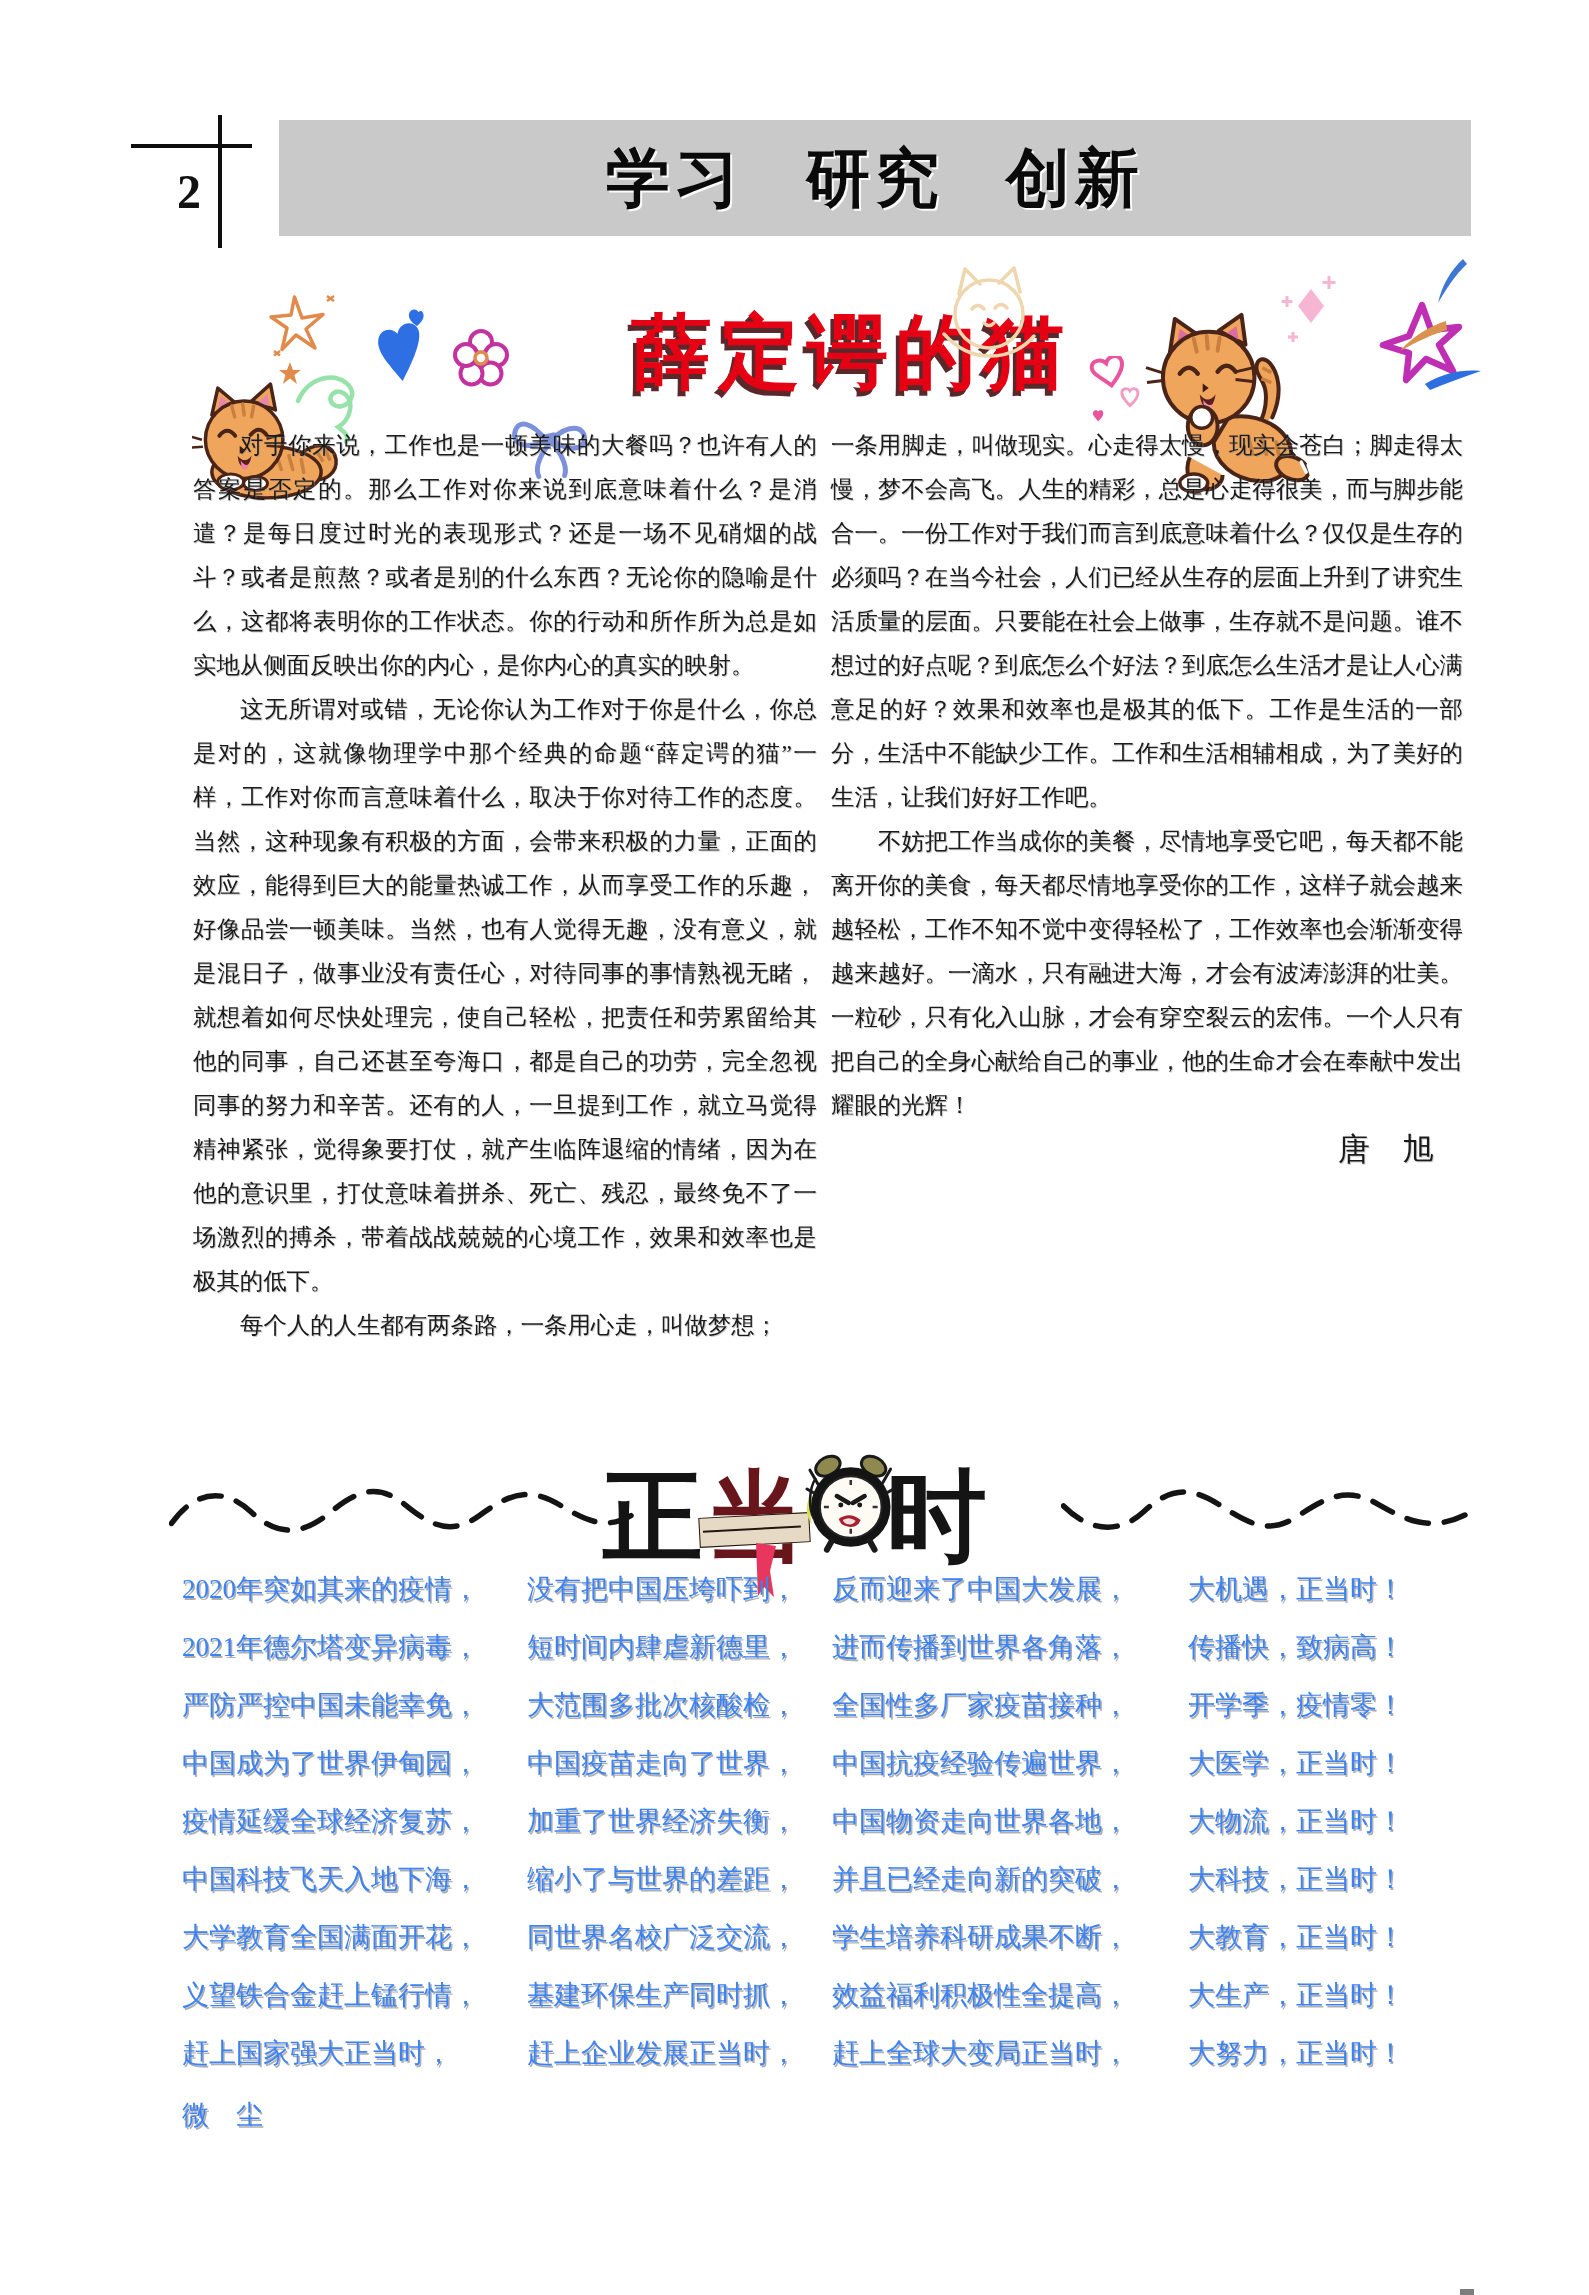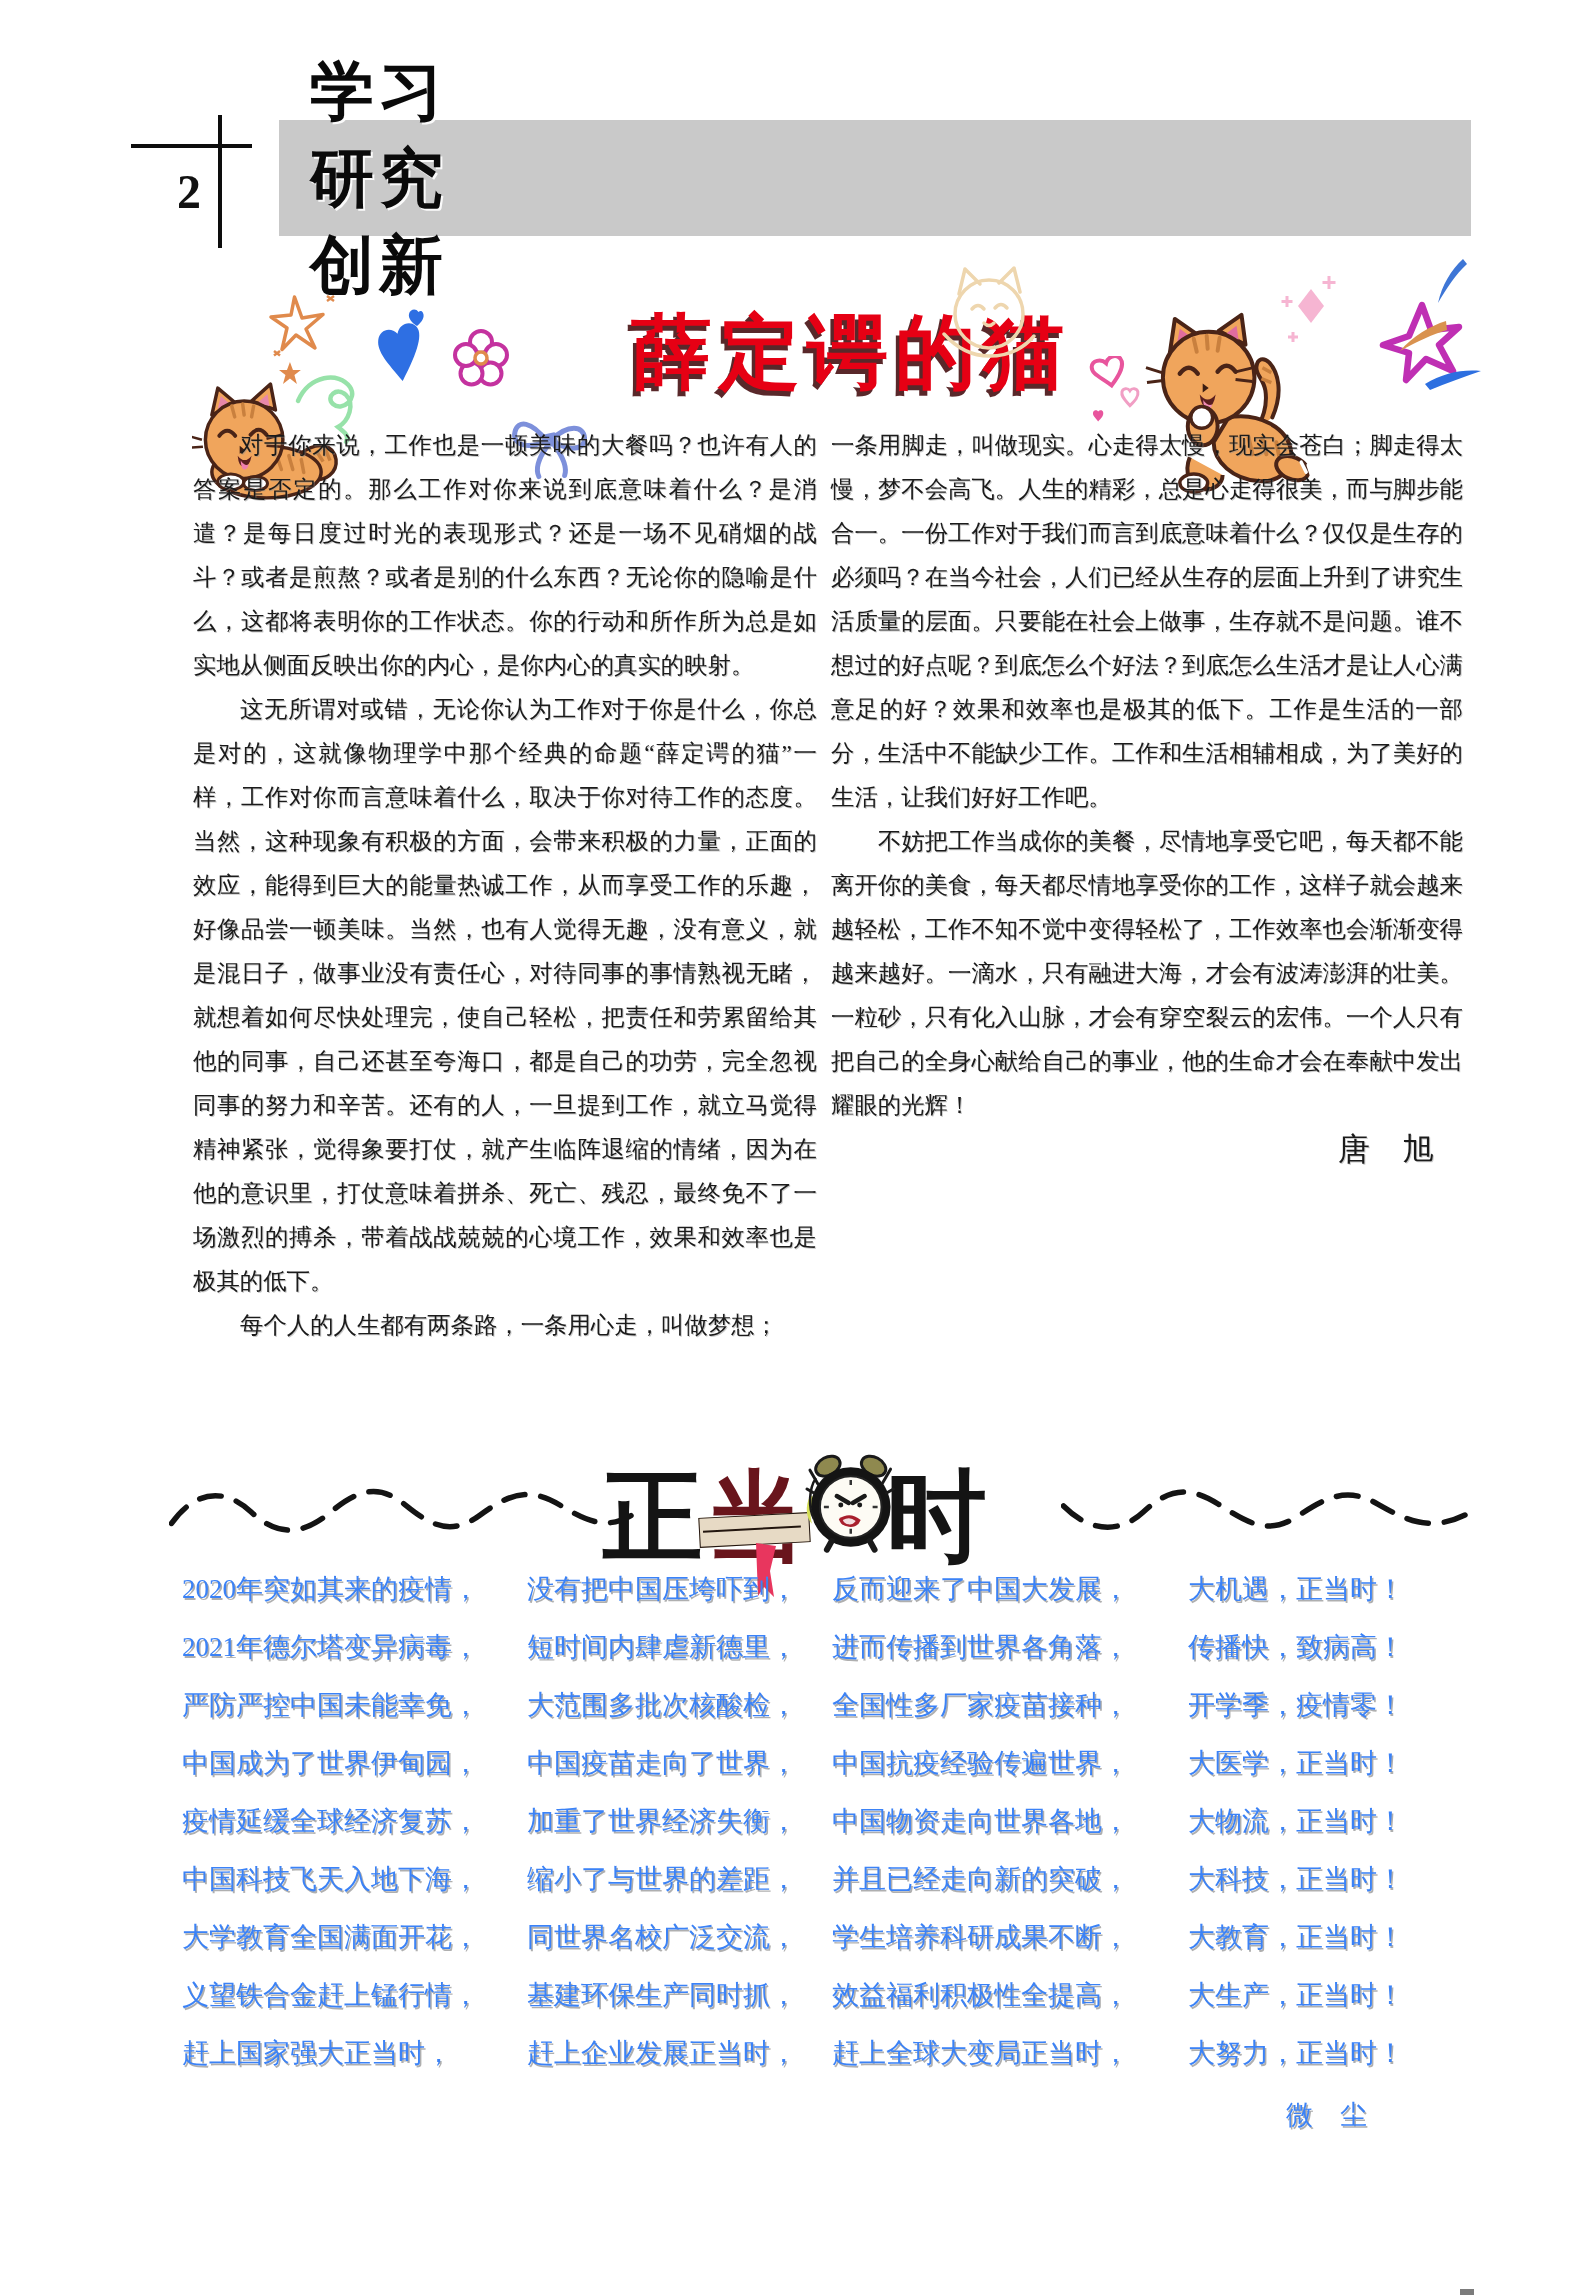--- a/index.html
+++ b/index.html
@@ -7,21 +7,21 @@
         font-family:"Liberation Serif","DejaVu Serif",serif;color:#1b1b1b;}
 
   
   .crop-h{position:absolute;left:131px;top:144px;width:121px;height:3.5px;background:#0d0d0d;}
   .crop-v{position:absolute;left:218px;top:115px;width:3.5px;height:133px;background:#0d0d0d;}
   .page-num{position:absolute;left:164px;top:164px;width:50px;text-align:center;
             font-size:48px;font-weight:bold;color:#111;}
 
   
   .banner{position:absolute;left:279px;top:120px;width:1192px;height:116px;background:#c9c9c9;
-          display:flex;justify-content:center;flex-direction:column;}
+          display:flex;align-items:center;justify-content:center;}
   .banner span{font-family:"DejaVu Sans","Liberation Sans",sans-serif;font-weight:900;
                font-size:64px;color:#0a0a0a;margin:0 31px;letter-spacing:5px;
                text-shadow:2px 2px 0 rgba(255,255,255,0.9);}
 
   
   .t1{position:absolute;left:627px;top:299px;width:448px;text-align:center;
       font-family:"DejaVu Sans","Liberation Sans",sans-serif;font-weight:900;
       font-size:81px;letter-spacing:7px;color:#e60014;
       text-shadow:-3.5px 5px 0 rgba(66,10,12,0.88);white-space:nowrap;}
 
@@ -51,21 +51,21 @@
   .clockbox{display:inline-block;vertical-align:middle;margin:0 -9px 0 -5px;position:relative;top:-4px;}
   .wave{position:absolute;top:1476px;}
   .wave-left{left:169px;}
   .wave-right{left:1061px;}
 
   
   .poem{position:absolute;left:182px;top:1575px;width:1291px;font-size:27px;color:#3b82f6;
         text-shadow:1.5px 1.5px 0.5px rgba(110,110,110,0.55);}
   .poem-row{display:grid;grid-template-columns:345px 305px 356px auto;line-height:29px;
             margin-bottom:29px;white-space:nowrap;}
-  .sig2{text-align:right;padding-right:106px;margin-top:16px;font-size:27px;
+  .sig2{text-align:left;padding-right:106px;margin-top:16px;font-size:27px;
         text-shadow:1.5px 1.5px 0.5px rgba(110,110,110,0.55);}
 
   .foot-mark{position:absolute;left:1460px;top:2289px;width:14px;height:6.5px;background:#7c7c7c;}
 </style>
 </head>
 <body>
 
 <div class="page">
 
   <div class="crop-h"></div>

